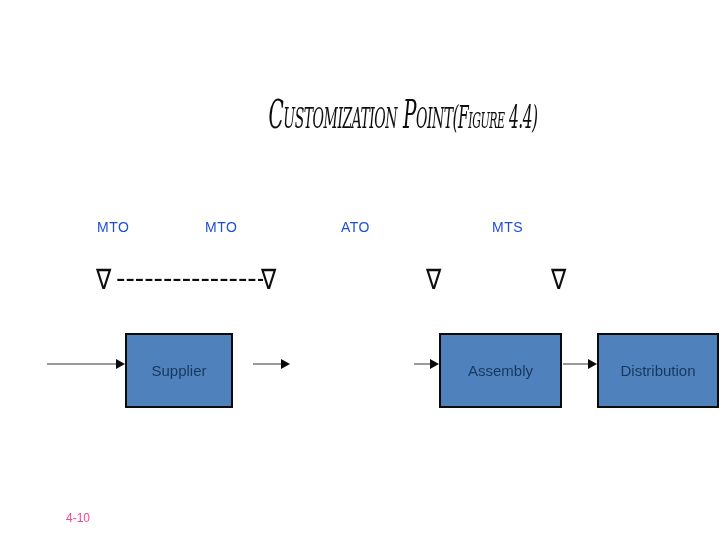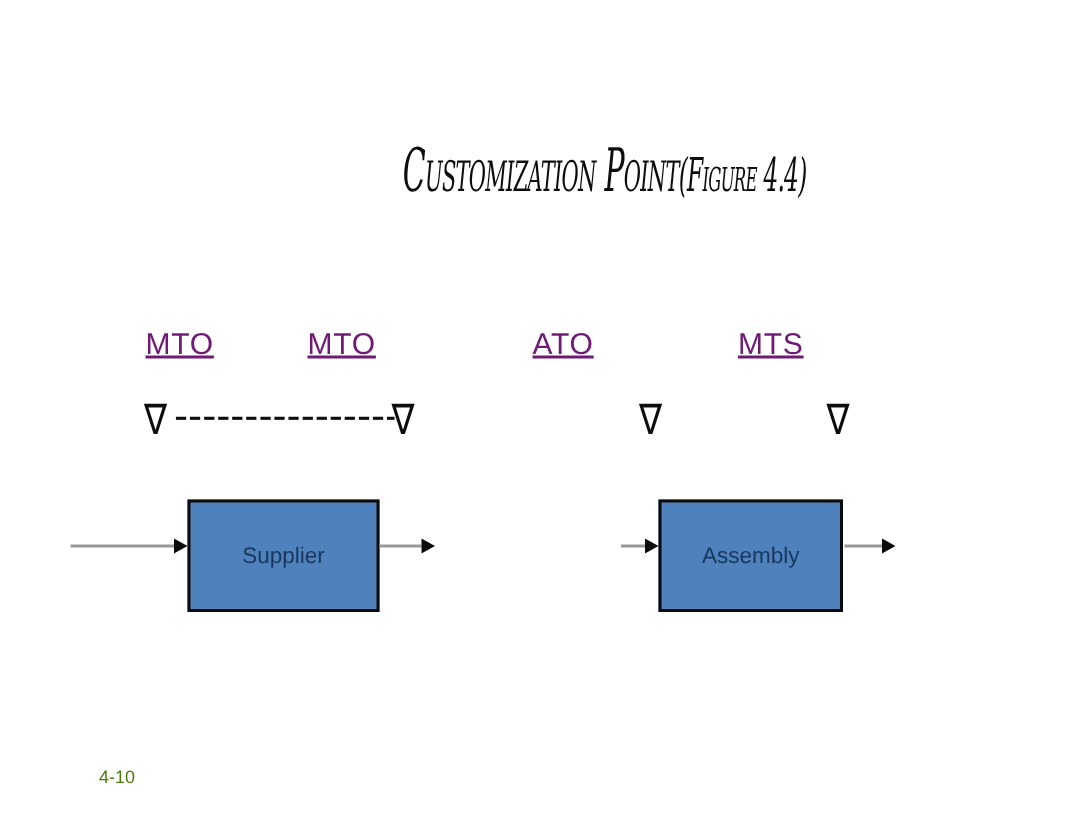--- a/index.html
+++ b/index.html
@@ -37,24 +37,23 @@
       line-height: 1;
       letter-spacing: -1px;
     }
     .title-main { font-size: 40px; }
     .title-suffix { font-size: 31px; }
 
     
     .cat-label {
       position: absolute;
       top: 219px;
-      font-size: 20px;
-      color: #701a75;
+      font-size: 14px;
+      color: #1d4ed8;
       letter-spacing: 0.5px;
-      text-decoration: underline;
     }
 
     
     .nabla {
       position: absolute;
       top: 262px;
       font-family: "DejaVu Sans", sans-serif;
       font-size: 28px;
       line-height: 36px;
       color: #0d0d0d;
@@ -82,21 +81,21 @@
       height: 75px;
       box-sizing: border-box;
       background: #4f81bd;
       border: 2px solid #0b0b0b;
       display: flex;
       align-items: center;
       justify-content: center;
       font-size: 15px;
       color: #17375e;
     }
-    .pbox-1 { left: 103px; width: 128px; }
+    .pbox-1 { left: 103px; width: 108px; }
     .pbox-2 { left: 268px; width: 123px; }
     .pbox-3 { left: 417px; width: 123px; text-align: right; }
     .pbox-4 { left: 575px; width: 122px; }
 
     
     .arrow-line {
       position: absolute;
       top: 363px;
       height: 2px;
       background: #999999;
@@ -110,52 +109,55 @@
       border-bottom: 5px solid transparent;
       border-left: 9px solid #0b0b0b;
     }
 
     
     .page-number {
       position: absolute;
       left: 44px;
       top: 511px;
       font-size: 12px;
-      color: #4d7c0f;
+      color: #ec4899;
     }
   </style>
 </head>
 <body>
 
 <div class="slide">
 
   <div class="title-wrap">
     <span class="title-inner"><span class="title-main">Customization Point</span><span class="title-suffix">(Figure 4.4)</span></span>
   </div>
 
   <span class="cat-label" style="left:75px">MTO</span>
   <span class="cat-label" style="left:183px">MTO</span>
-  <span class="cat-label" style="left:333px">ATO</span>
+  <span class="cat-label" style="left:319px">ATO</span>
   <span class="cat-label" style="left:470px">MTS</span>
 
   <span class="nabla" style="left:74px">∇</span>
   <span class="dash-line">------------------</span>
   <span class="nabla" style="left:239px">∇</span>
   <span class="nabla" style="left:404px">∇</span>
   <span class="nabla" style="left:529px">∇</span>
 
   <div class="arrow-line" style="left:25px; width:70px"></div>
   <div class="arrow-head" style="left:94px"></div>
 
   <div class="pbox pbox-1">
     <span>Supplier</span>
   </div>
   <div class="pbox pbox-3">
     <span>Assembly</span>
   </div>
+  <div class="pbox pbox-4">
+    <span>Distribution</span>
+  </div>
 
   <div class="arrow-line" style="left:231px; width:28px"></div>
   <div class="arrow-head" style="left:259px"></div>
 
   <div class="arrow-line" style="left:392px; width:17px"></div>
   <div class="arrow-head" style="left:408px"></div>
 
   <div class="arrow-line" style="left:541px; width:26px"></div>
   <div class="arrow-head" style="left:566px"></div>
 

